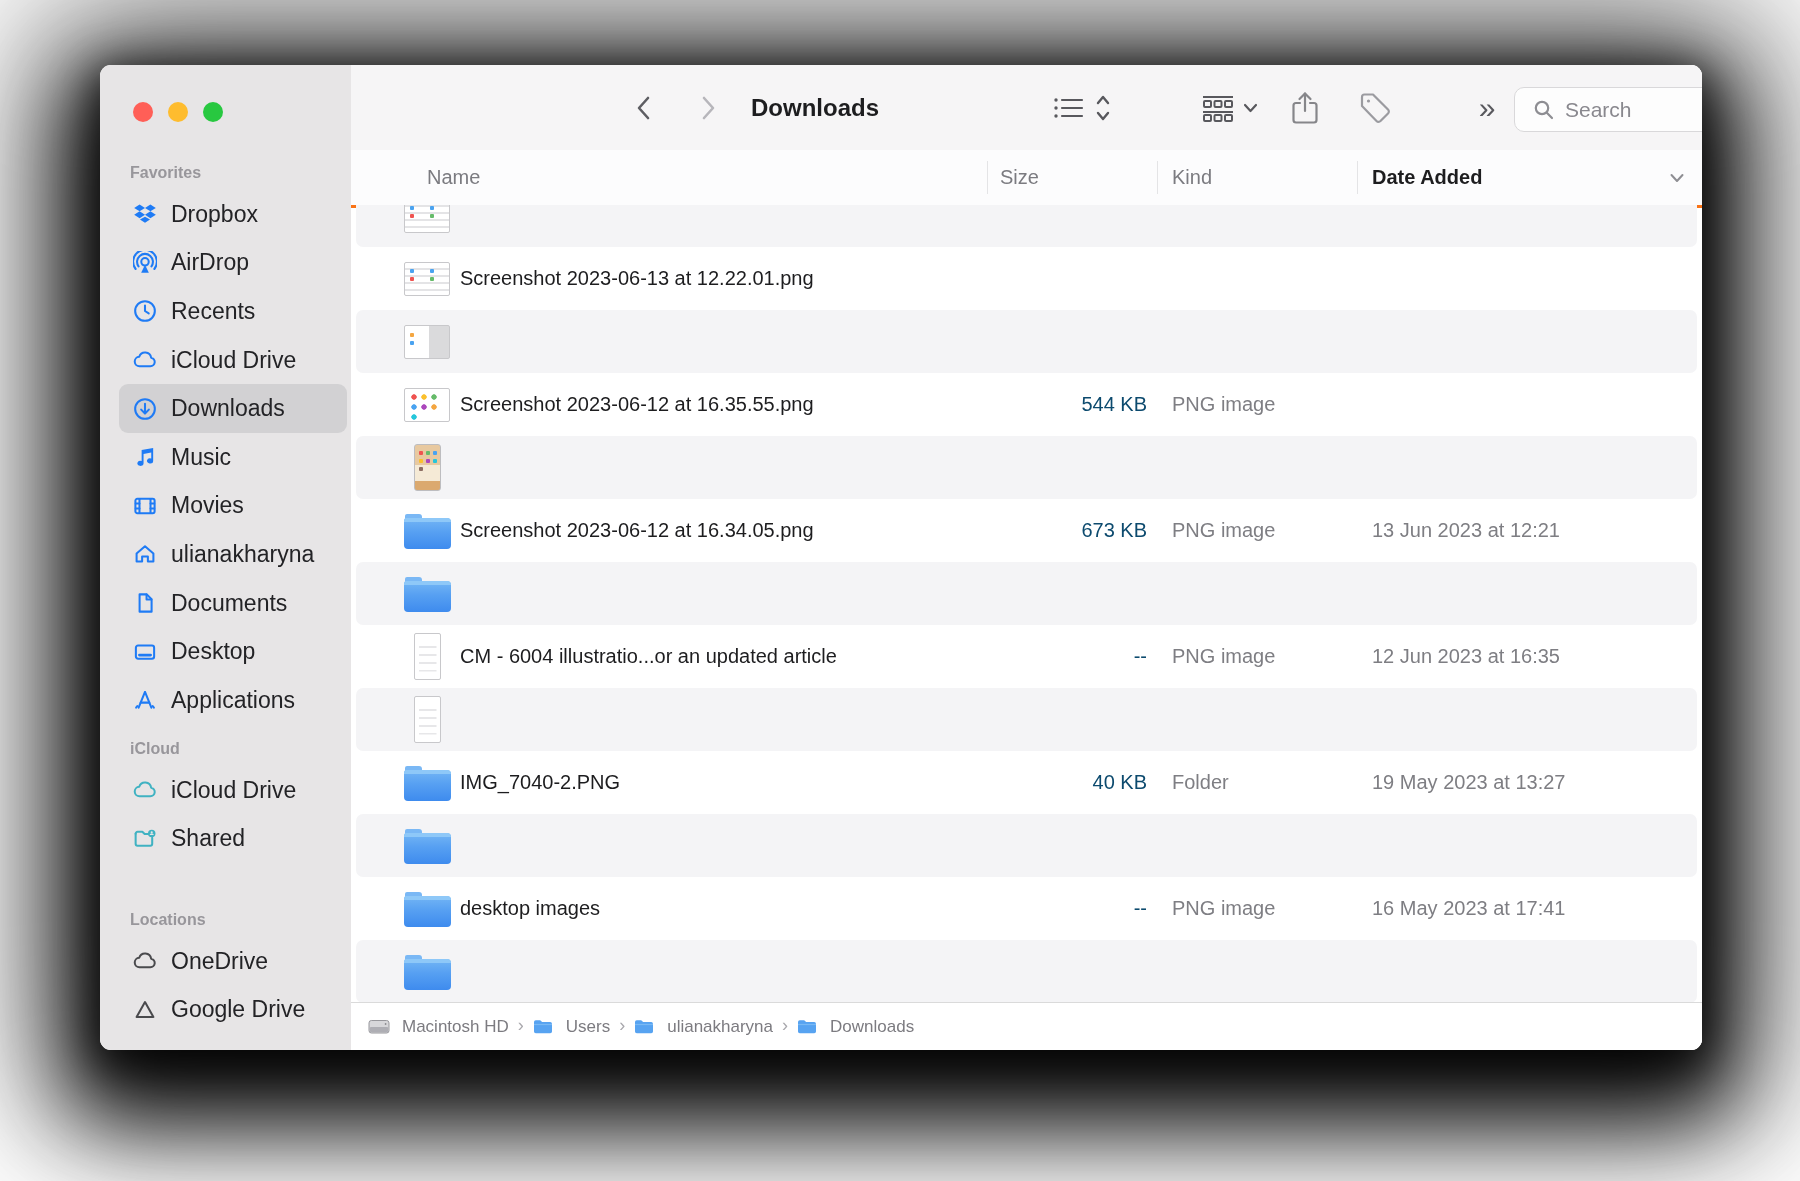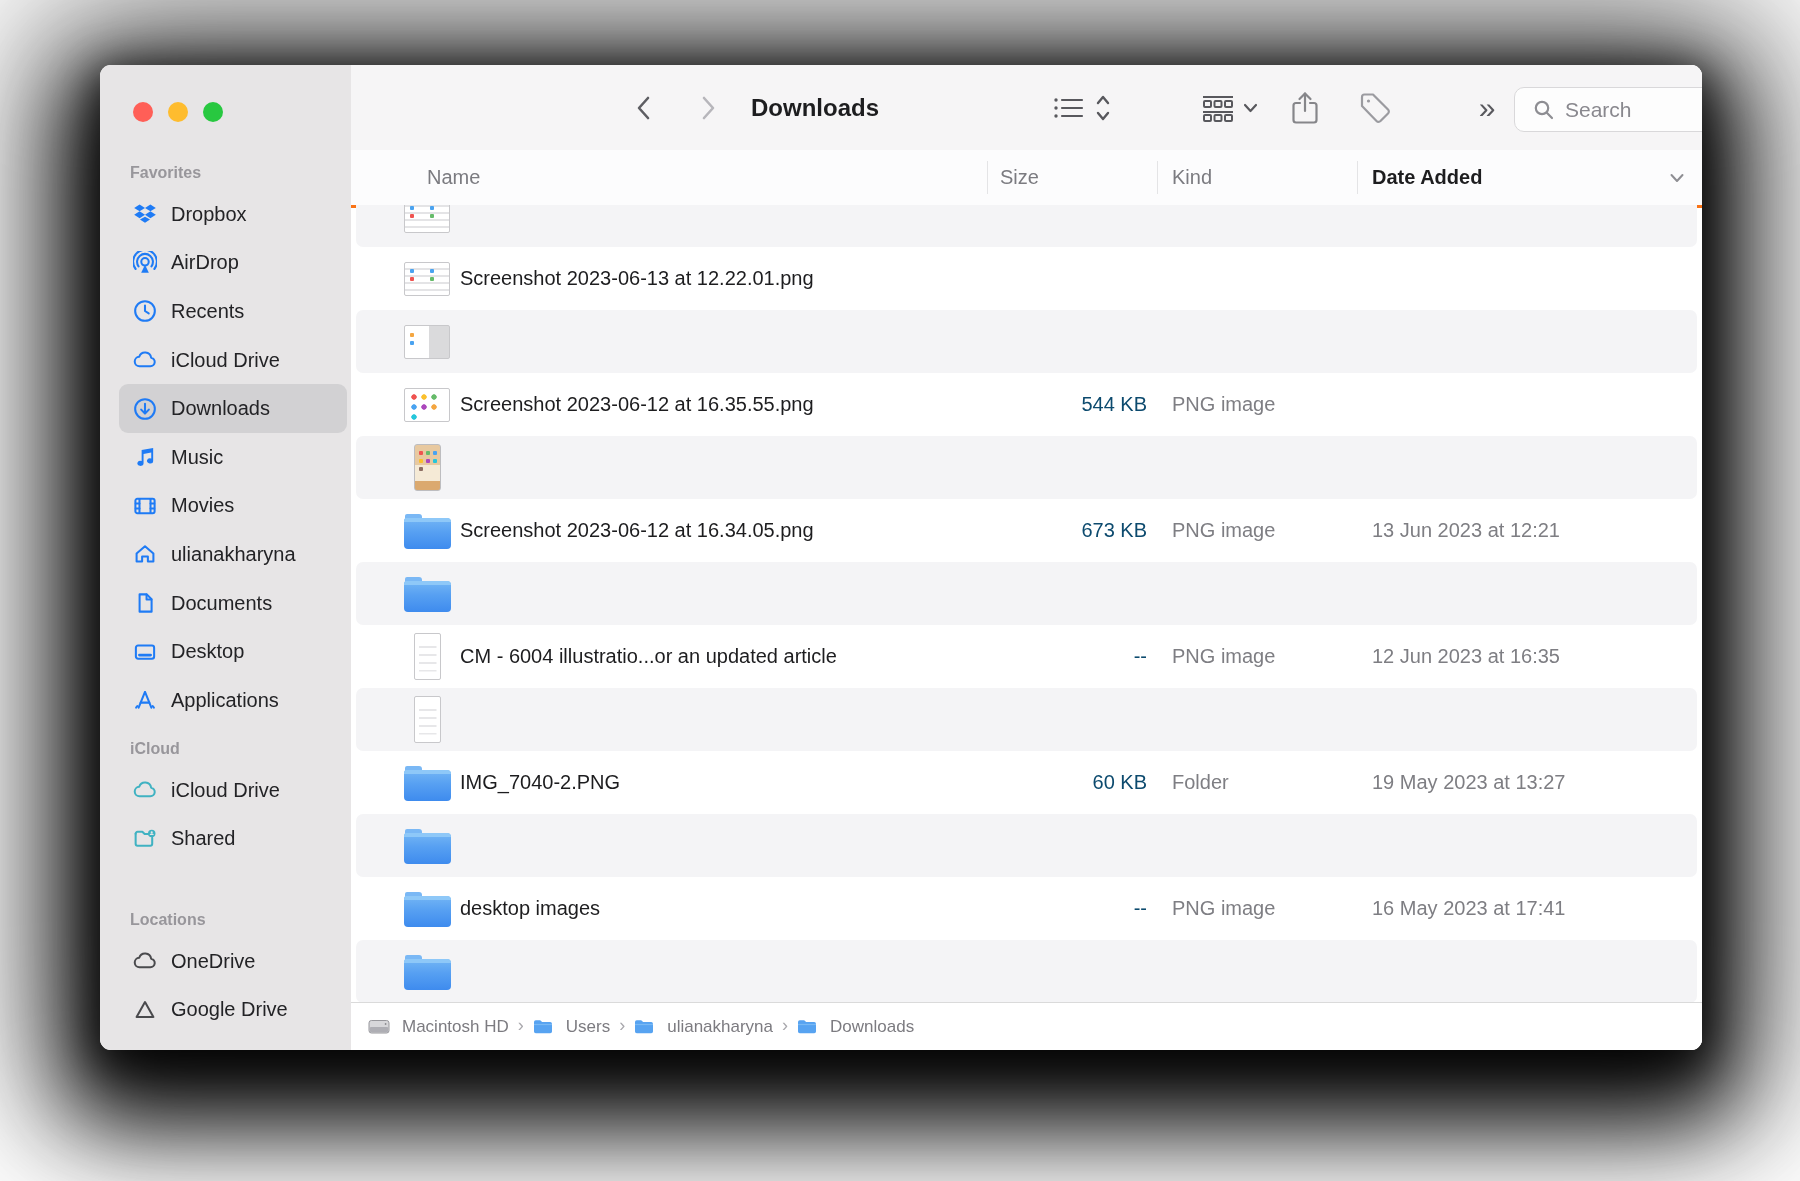--- a/index.html
+++ b/index.html
@@ -11,21 +11,21 @@
   
   .sidebar{position:absolute;left:0;top:0;width:251px;height:100%;background:#e7e5e6;
            border-right:1px solid rgba(0,0,0,0.09);}
   .tl{position:absolute;top:37px;width:20px;height:20px;border-radius:50%;}
   .tl.red{left:33px;background:#ff5f57;}
   .tl.yellow{left:68px;background:#febc2e;}
   .tl.green{left:103px;background:#28c840;}
   .side-section{position:absolute;left:0;width:100%;padding-left:6px;}
   .sec-favorites{top:96px;} .sec-icloud{top:672px;} .sec-locations{top:843px;}
   .side-label{padding-left:24px;height:24px;line-height:24px;font-size:16px;font-weight:700;color:#98969b;margin-bottom:5px;}
-  .side-item{height:48.6px;display:flex;align-items:center;margin:0 10px 0 13px;padding-left:11px;border-radius:9px;color:#232326;font-size:20px;}
+  .side-item{height:48.6px;display:flex;align-items:center;margin:0 10px 0 13px;padding-left:11px;border-radius:9px;color:#232326;font-size:23px;}
   .side-item.selected{background:#d2d1d3;}
   .side-ico{width:30px;height:26px;display:flex;align-items:center;justify-content:center;margin-right:11px;flex:0 0 30px;}
   .ic-blue{color:#1f7bf5;} .ic-teal{color:#40b2c2;} .ic-gray{color:#4a4a4d;}
   
   .main{position:absolute;left:251px;top:0;right:0;bottom:0;background:#fff;}
   .toolbar{position:absolute;left:0;top:0;right:0;height:85px;background:#f6f5f6;border-bottom:1px solid #d9d8da;}
   .tbtn{position:absolute;top:0;height:85px;display:flex;align-items:center;justify-content:center;color:#5e5e63;}
   .nav-back{left:270px;width:46px;}
   .nav-fwd{left:334px;width:46px;color:#b7b6bb;}
   .tb-title{position:absolute;left:400px;top:0;height:85px;display:flex;align-items:center;
@@ -456,21 +456,21 @@
           </div>
           <div class="row striped"><span class="thumb">
               <span class="tm-folder">
                 <span class="ftab"></span>
                 <span class="fbody"></span>
                 <span class="ftop"></span>
               </span>
             </span><span class="fname">CM - 6004 illustratio...or an updated article</span><span class="dot"></span><span class="csize">--</span><span class="ckind">Folder</span><span class="cdate">16 May 2023 at 17:54</span></div>
           <div class="row"><span class="thumb">
               <span class="tm-doc"></span>
-            </span><span class="fname">IMG_7039-2.PNG</span><span class="dot"></span><span class="csize">60 KB</span><span class="ckind">PNG image</span><span class="cdate">16 May 2023 at 17:41</span></div>
+            </span><span class="fname">IMG_7039-2.PNG</span><span class="dot"></span><span class="csize">40 KB</span><span class="ckind">PNG image</span><span class="cdate">16 May 2023 at 17:41</span></div>
           <div class="row striped"><span class="thumb">
               <span class="tm-doc"></span>
             </span><span class="fname">IMG_7040-2.PNG</span><span class="dot"></span><span class="csize">33 KB</span><span class="ckind">PNG image</span><span class="cdate">16 May 2023 at 17:41</span></div>
           <div class="row"><span class="thumb">
               <span class="tm-folder">
                 <span class="ftab"></span>
                 <span class="fbody"></span>
                 <span class="ftop"></span>
               </span>
             </span><span class="fname">Safe mode, SMC pics</span><span class="dot"></span><span class="csize">--</span><span class="ckind">Folder</span></div>

